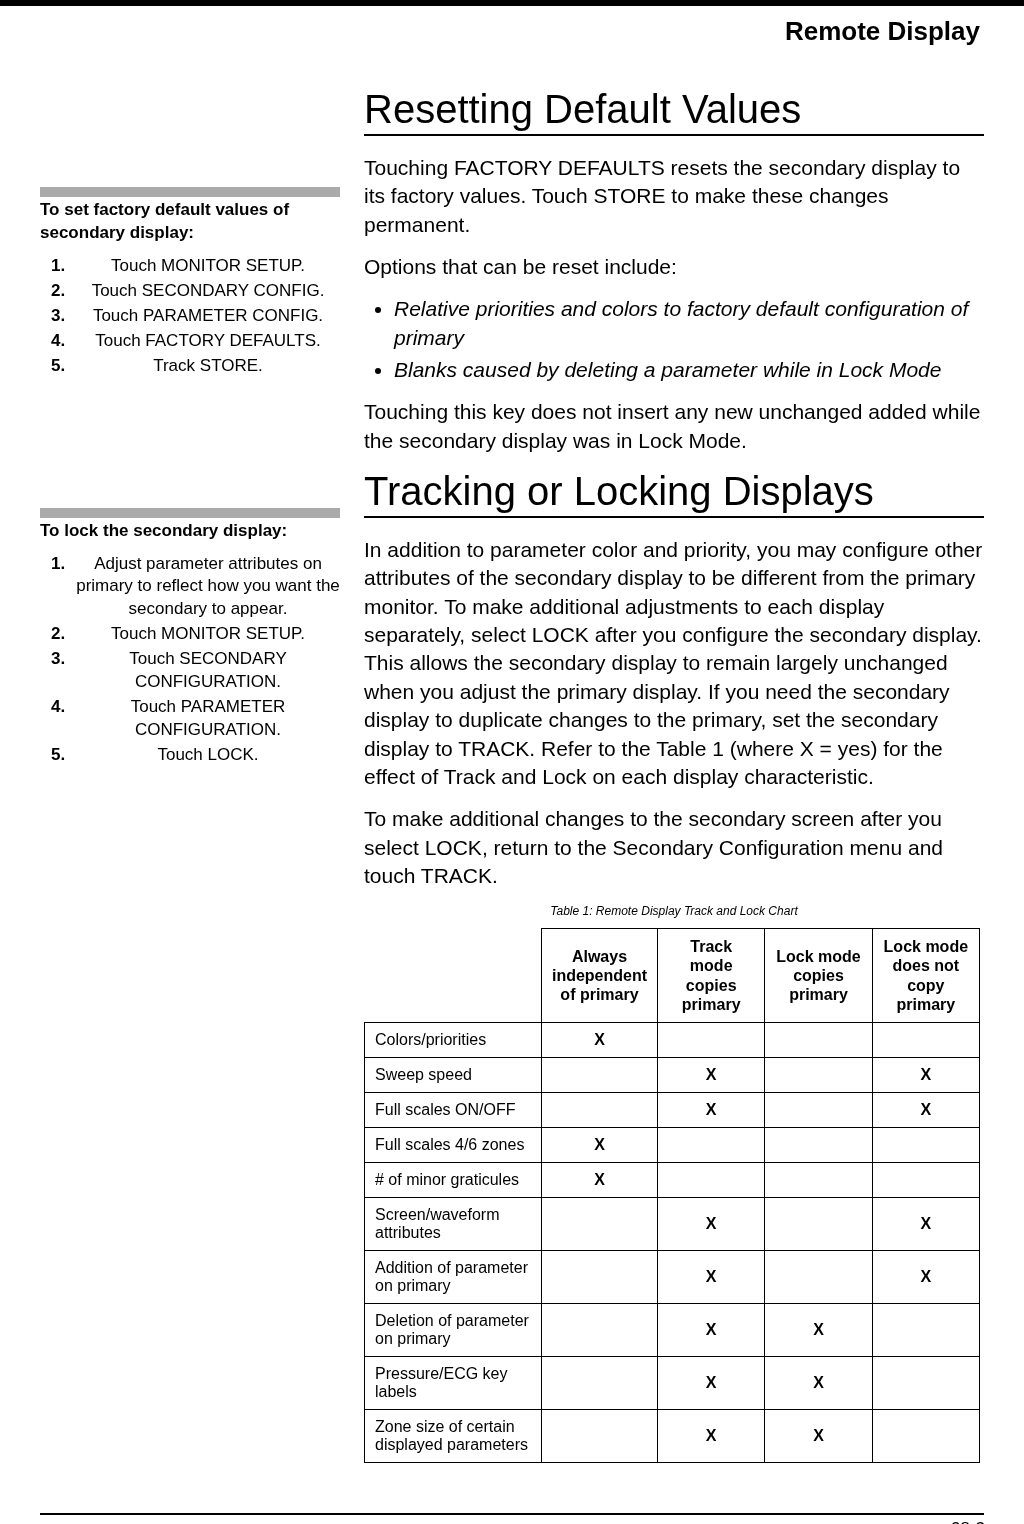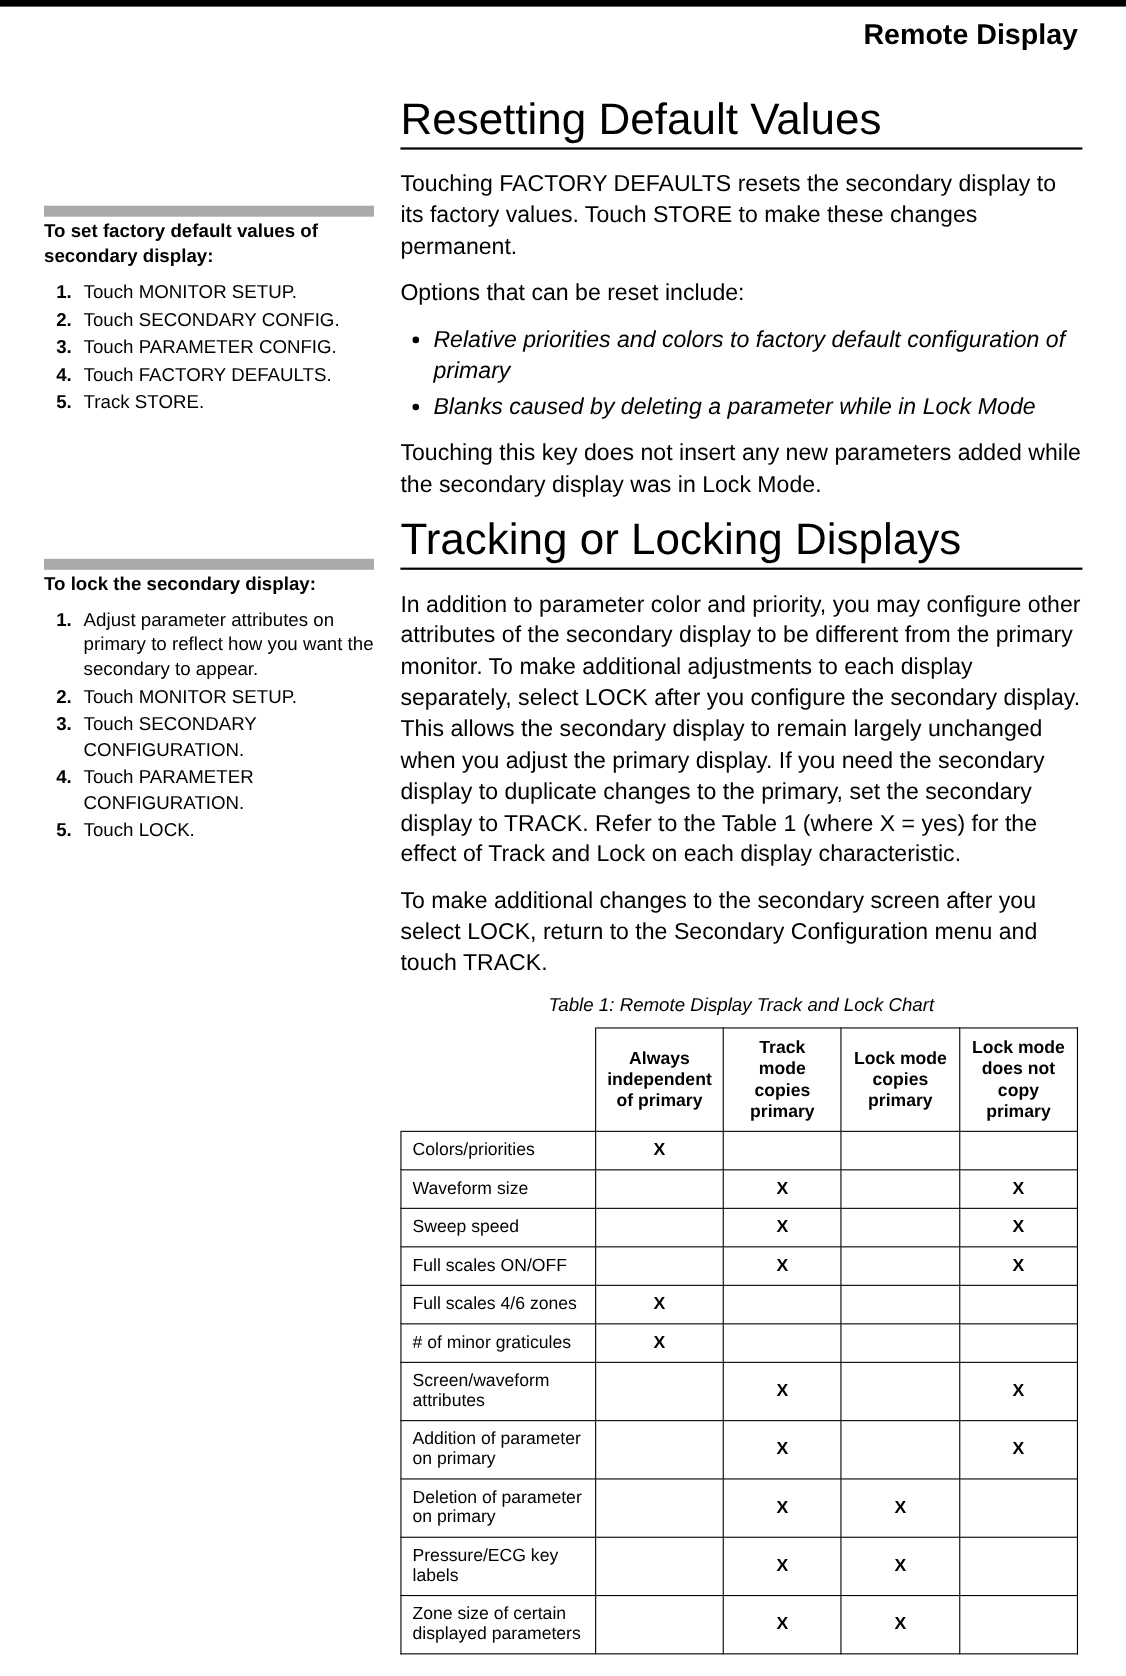--- a/index.html
+++ b/index.html
@@ -44,20 +44,21 @@
   ol.steps {
     margin: 0;
     padding-left: 30px;
     font-size: 17px;
     line-height: 1.35;
   }
   ol.steps li {
     padding-left: 6px;
     margin-bottom: 2px;
     font-weight: normal;
+    text-align: center;
   }
   ol.steps li::marker { font-weight: bold; }
   h1.section {
     font-size: 40px;
     font-weight: normal;
     margin: 0 0 2px 0;
   }
   .section-rule {
     border: 0;
     border-top: 2px solid #000;
@@ -72,21 +73,21 @@
     margin: 0 0 14px 0;
     padding-left: 30px;
     font-size: 21px;
     line-height: 1.35;
     font-style: italic;
   }
   ul.bullets li { margin-bottom: 4px; }
   .sidebar-spacer-1 { height: 100px; }
   .table-caption {
     font-style: italic;
-    font-size: 17px;
+    font-size: 12px;
     text-align: center;
     margin: 6px 0 10px 0;
   }
   table.track {
     border-collapse: collapse;
     margin-left: auto;
     margin-right: 4px;
     font-size: 16px;
   }
   table.track th, table.track td {
@@ -158,21 +159,21 @@
 
       <h1 class="section">Resetting Default Values</h1>
       <hr class="section-rule">
 
       <p class="body">Touching FACTORY DEFAULTS resets the secondary display to its factory values. Touch STORE to make these changes permanent.</p>
       <p class="body">Options that can be reset include:</p>
       <ul class="bullets">
         <li>Relative priorities and colors to factory default configuration of primary</li>
         <li>Blanks caused by deleting a parameter while in Lock Mode</li>
       </ul>
-      <p class="body">Touching this key does not insert any new parameters added while the secondary display was in Lock Mode.</p>
+      <p class="body">Touching this key does not insert any new unchanged added while the secondary display was in Lock Mode.</p>
 
       <h1 class="section" style="">Tracking or Locking Displays</h1>
       <hr class="section-rule">
 
       <p class="body">In addition to parameter color and priority, you may configure other attributes of the secondary display to be different from the primary monitor. To make additional adjustments to each display separately, select LOCK after you configure the secondary display. This allows the secondary display to remain largely unchanged when you adjust the primary display. If you need the secondary display to duplicate changes to the primary, set the secondary display to TRACK. Refer to the Table 1 (where X = yes) for the effect of Track and Lock on each display characteristic.</p>
       <p class="body">To make additional changes to the secondary screen after you select LOCK, return to the Secondary Configuration menu and touch TRACK.</p>
 
       <div class="table-caption">Table 1: Remote Display Track and Lock Chart</div>
 
       <table class="track">
@@ -187,27 +188,20 @@
         </thead>
         <tbody>
           <tr>
               <td class="label">Colors/priorities</td>
               <td class="cell">X</td>
               <td class="cell"></td>
               <td class="cell"></td>
               <td class="cell"></td>
             </tr>
           <tr>
-              <td class="label">Waveform size</td>
-              <td class="cell"></td>
-              <td class="cell">X</td>
-              <td class="cell"></td>
-              <td class="cell">X</td>
-            </tr>
-          <tr>
               <td class="label">Sweep speed</td>
               <td class="cell"></td>
               <td class="cell">X</td>
               <td class="cell"></td>
               <td class="cell">X</td>
             </tr>
           <tr>
               <td class="label">Full scales ON/OFF</td>
               <td class="cell"></td>
               <td class="cell">X</td>

